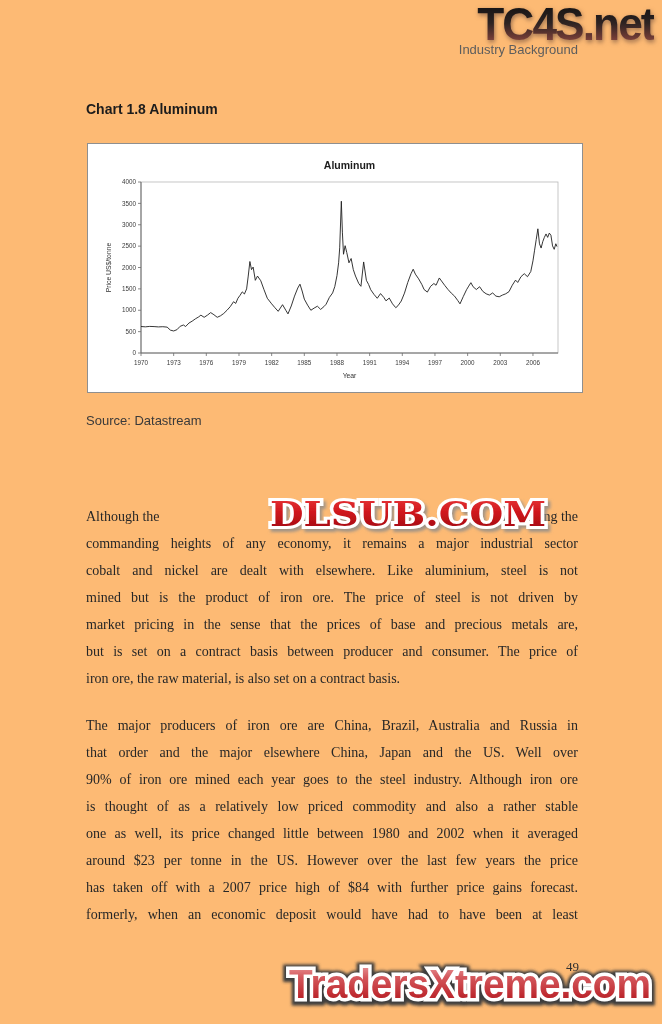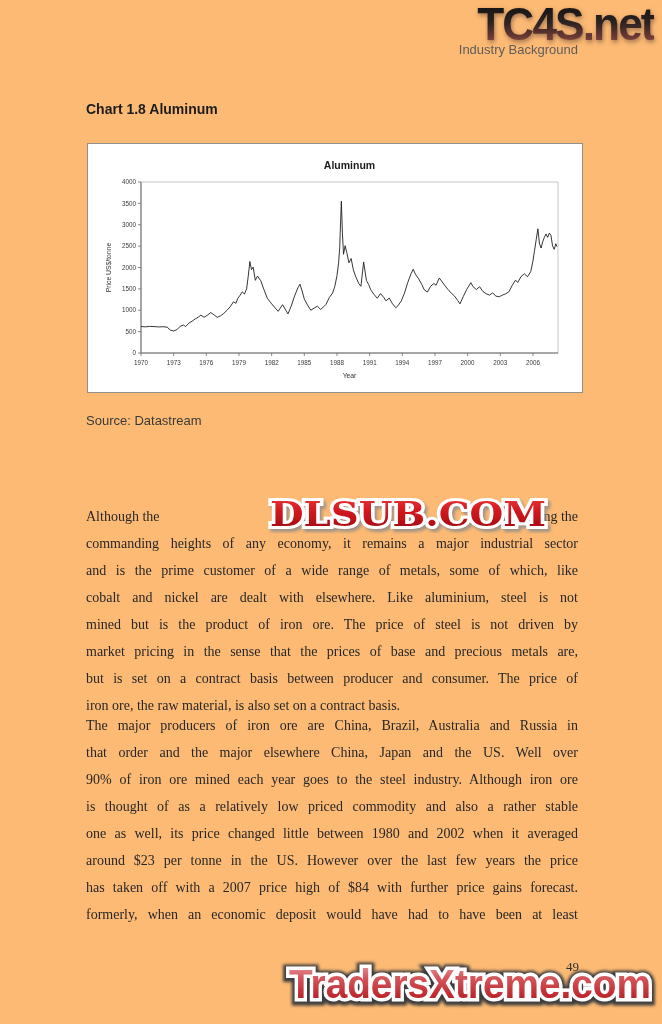--- a/index.html
+++ b/index.html
@@ -134,21 +134,20 @@
           <stop offset="0.45" stop-color="#cf161c"></stop>
           <stop offset="1" stop-color="#96090e"></stop>
         </linearGradient>
         <filter id="dlsh" x="-20%" y="-20%" width="140%" height="160%">
           <feDropShadow dx="2.5" dy="3" stdDeviation="1.6" flood-color="#8a8a8a" flood-opacity="0.8"></feDropShadow>
         </filter>
       </defs>
       <text x="150" y="36" text-anchor="middle" textLength="276" lengthAdjust="spacingAndGlyphs" font-family="DejaVu Serif, serif" font-weight="bold" font-size="33" fill="url(#dlg)" stroke="#ffffff" stroke-width="6" paint-order="stroke" filter="url(#dlsh)">DLSUB.COM</text>
     </svg>
   <div class="jline">commanding heights of any economy, it remains a major industrial sector</div>
-      <div class="jline">and is the prime customer of a wide range of metals, some of which, like</div>
       <div class="jline">cobalt and nickel are dealt with elsewhere. Like aluminium, steel is not</div>
       <div class="jline">mined but is the product of iron ore. The price of steel is not driven by</div>
       <div class="jline">market pricing in the sense that the prices of base and precious metals are,</div>
       <div class="jline">but is set on a contract basis between producer and consumer. The price of</div>
       <div class="jline last">iron ore, the raw material, is also set on a contract basis.</div>
     </div>
 
   <div class="para" id="p2">
       <div class="jline">The major producers of iron ore are China, Brazil, Australia and Russia in</div>
       <div class="jline">that order and the major elsewhere China, Japan and the US. Well over</div>

